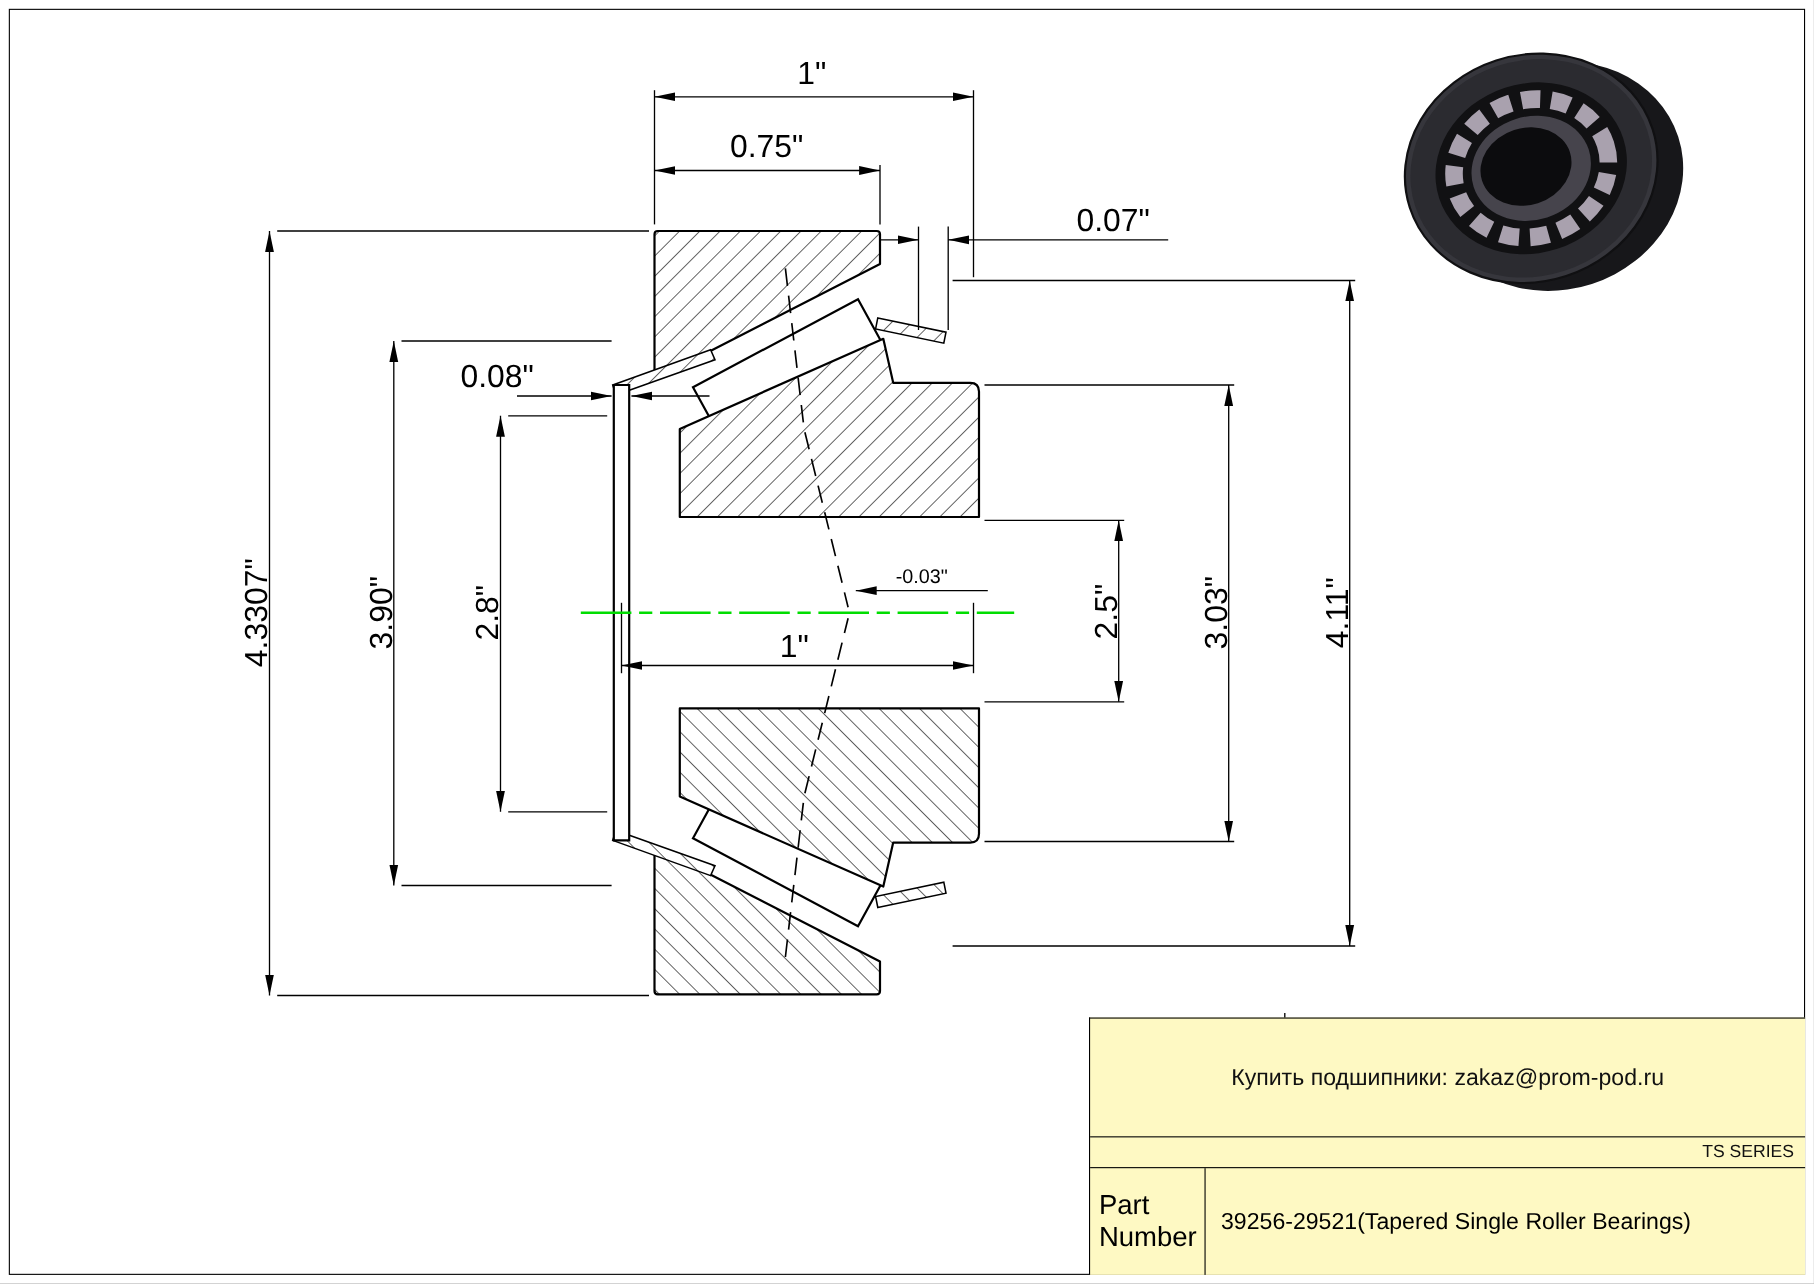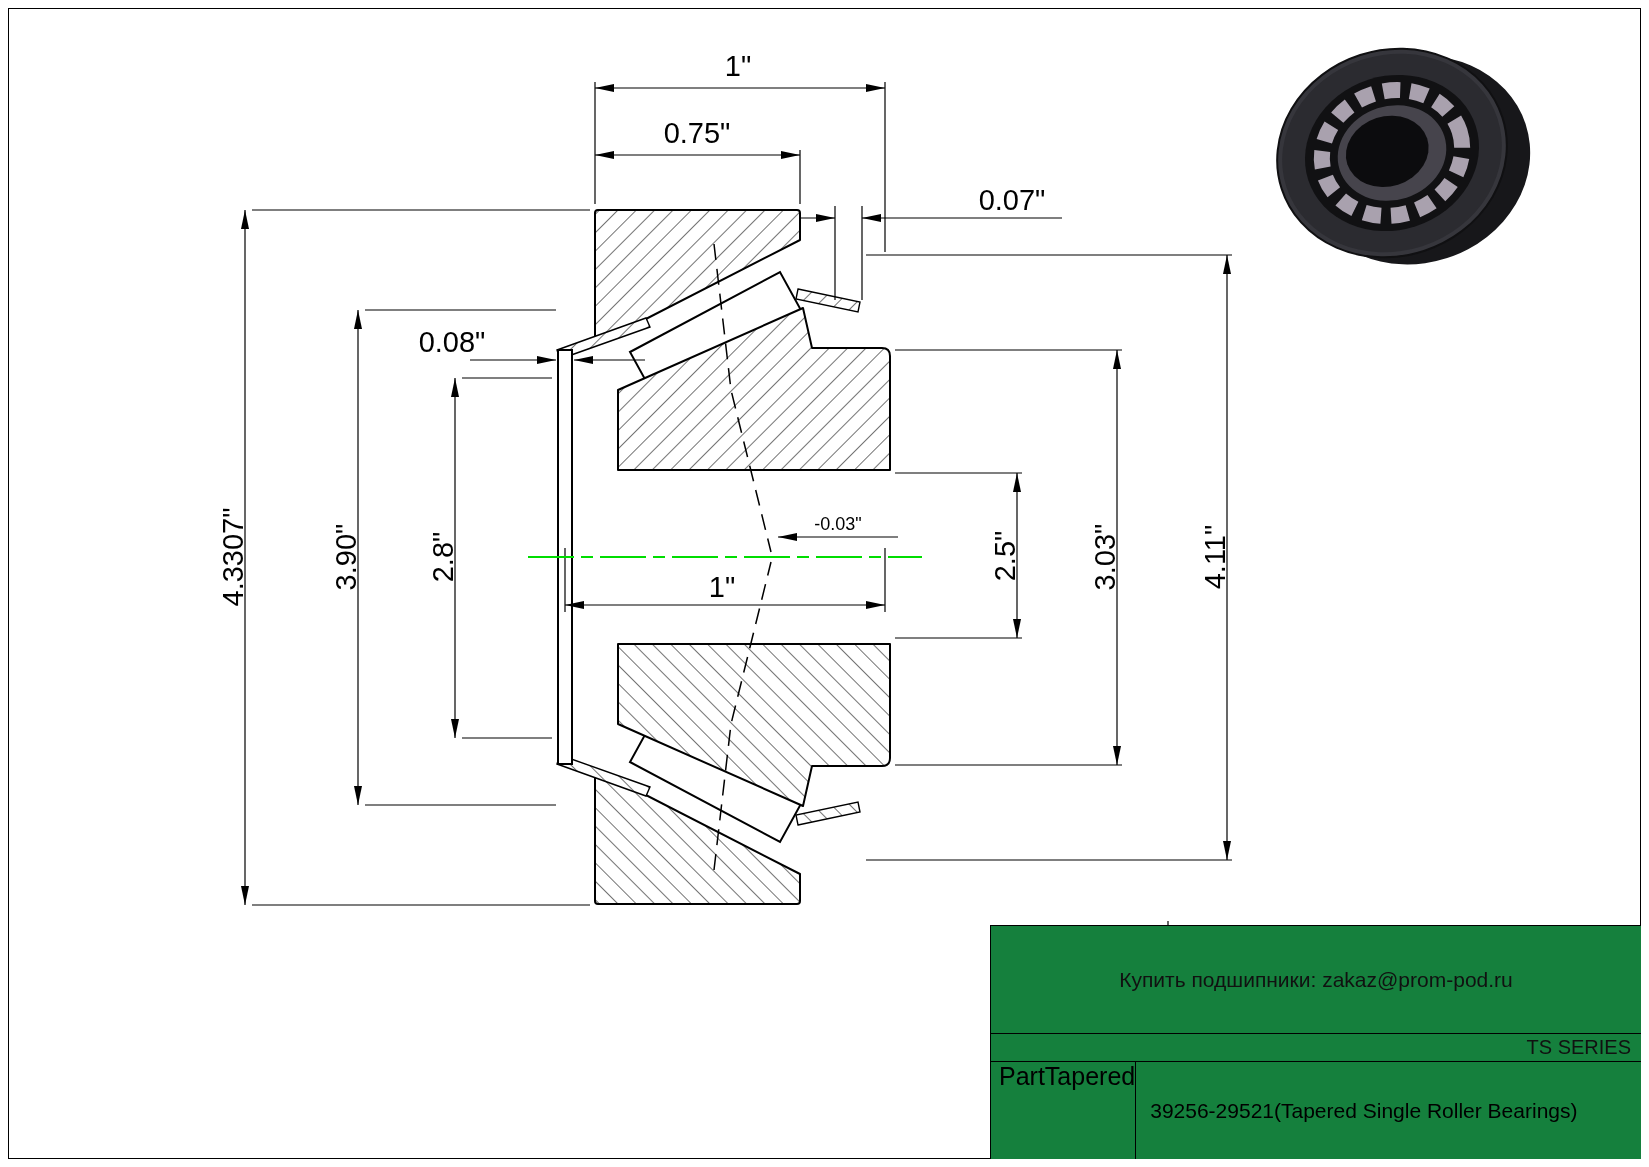--- a/index.html
+++ b/index.html
@@ -3,25 +3,25 @@
 <meta charset="utf-8">
 <style>
   html,body{margin:0;padding:0;background:#9a9a9a;}
   .page{position:relative;width:1649px;height:1167px;background:#ffffff;font-family:"Liberation Sans",sans-serif;overflow:hidden;}
   .frame{position:absolute;left:8px;top:8px;right:8px;bottom:8px;border:1.6px solid #000;box-sizing:border-box;}
   svg.drawing{position:absolute;left:0;top:0;width:1649px;height:1167px;}
   .dim{font-size:29px;fill:#000;font-family:"Liberation Sans",sans-serif;}
   .dim-small{font-size:18px;fill:#000;font-family:"Liberation Sans",sans-serif;}
   .ext{stroke:#000;stroke-width:1.2;}
   .dimline{stroke:#000;stroke-width:1.2;fill:none;}
-  .titleblock{position:absolute;right:8px;bottom:8px;width:651px;height:234px;border-left:1.6px solid #000;border-top:1.6px solid #000;display:flex;flex-direction:column;background:#15803d;box-sizing:border-box;}
+  .titleblock{position:absolute;right:8px;bottom:8px;width:651px;height:234px;border-left:1.6px solid #000;border-top:1.6px solid #000;display:flex;flex-direction:column;background:#fef9c3;box-sizing:border-box;}
   .tb-contact{flex:0 0 108px;display:flex;align-items:center;justify-content:center;font-size:21px;color:#111;border-bottom:1.6px solid #000;box-sizing:border-box;}
-  .tb-series{flex:0 0 28px;display:flex;align-items:center;justify-content:flex-end;padding-right:10px;font-size:20px;color:#111;border-bottom:1.6px solid #000;box-sizing:border-box;}
+  .tb-series{flex:0 0 28px;display:flex;align-items:center;justify-content:flex-end;padding-right:10px;font-size:16px;color:#111;border-bottom:1.6px solid #000;box-sizing:border-box;}
   .tb-bottom{flex:1;display:flex;min-height:0;}
-  .tb-partlabel{flex:0 0 105px;border-right:1.6px solid #000;display:flex;flex-direction:row;align-items:flex-start;justify-content:center;padding-left:8px;font-size:25px;line-height:1.15;box-sizing:border-box;}
+  .tb-partlabel{flex:0 0 105px;border-right:1.6px solid #000;display:flex;flex-direction:column;align-items:flex-start;justify-content:center;padding-left:8px;font-size:25px;line-height:1.15;box-sizing:border-box;}
   .tb-partvalue{flex:1;display:flex;align-items:center;padding-left:14px;font-size:21px;box-sizing:border-box;}
 </style>
 </head>
 <body>
 
 <div class="page">
   <div class="frame"></div>
 
   <svg class="drawing" viewBox="0 0 1649 1167" xmlns="http://www.w3.org/2000/svg">
     <defs>
@@ -126,18 +126,18 @@
 
     <line class="ext" x1="1168" y1="921" x2="1168" y2="934"></line>
   </svg>
 
   <div class="titleblock">
     <div class="tb-contact">Купить подшипники: zakaz@prom-pod.ru</div>
     <div class="tb-series">TS SERIES</div>
     <div class="tb-bottom">
       <div class="tb-partlabel">
         <span>Part</span>
-        <span>Tapered</span>
+        <span>Number</span>
       </div>
       <div class="tb-partvalue">39256-29521(Tapered Single Roller Bearings)</div>
     </div>
   </div>
 </div>
 
 </body></html>

